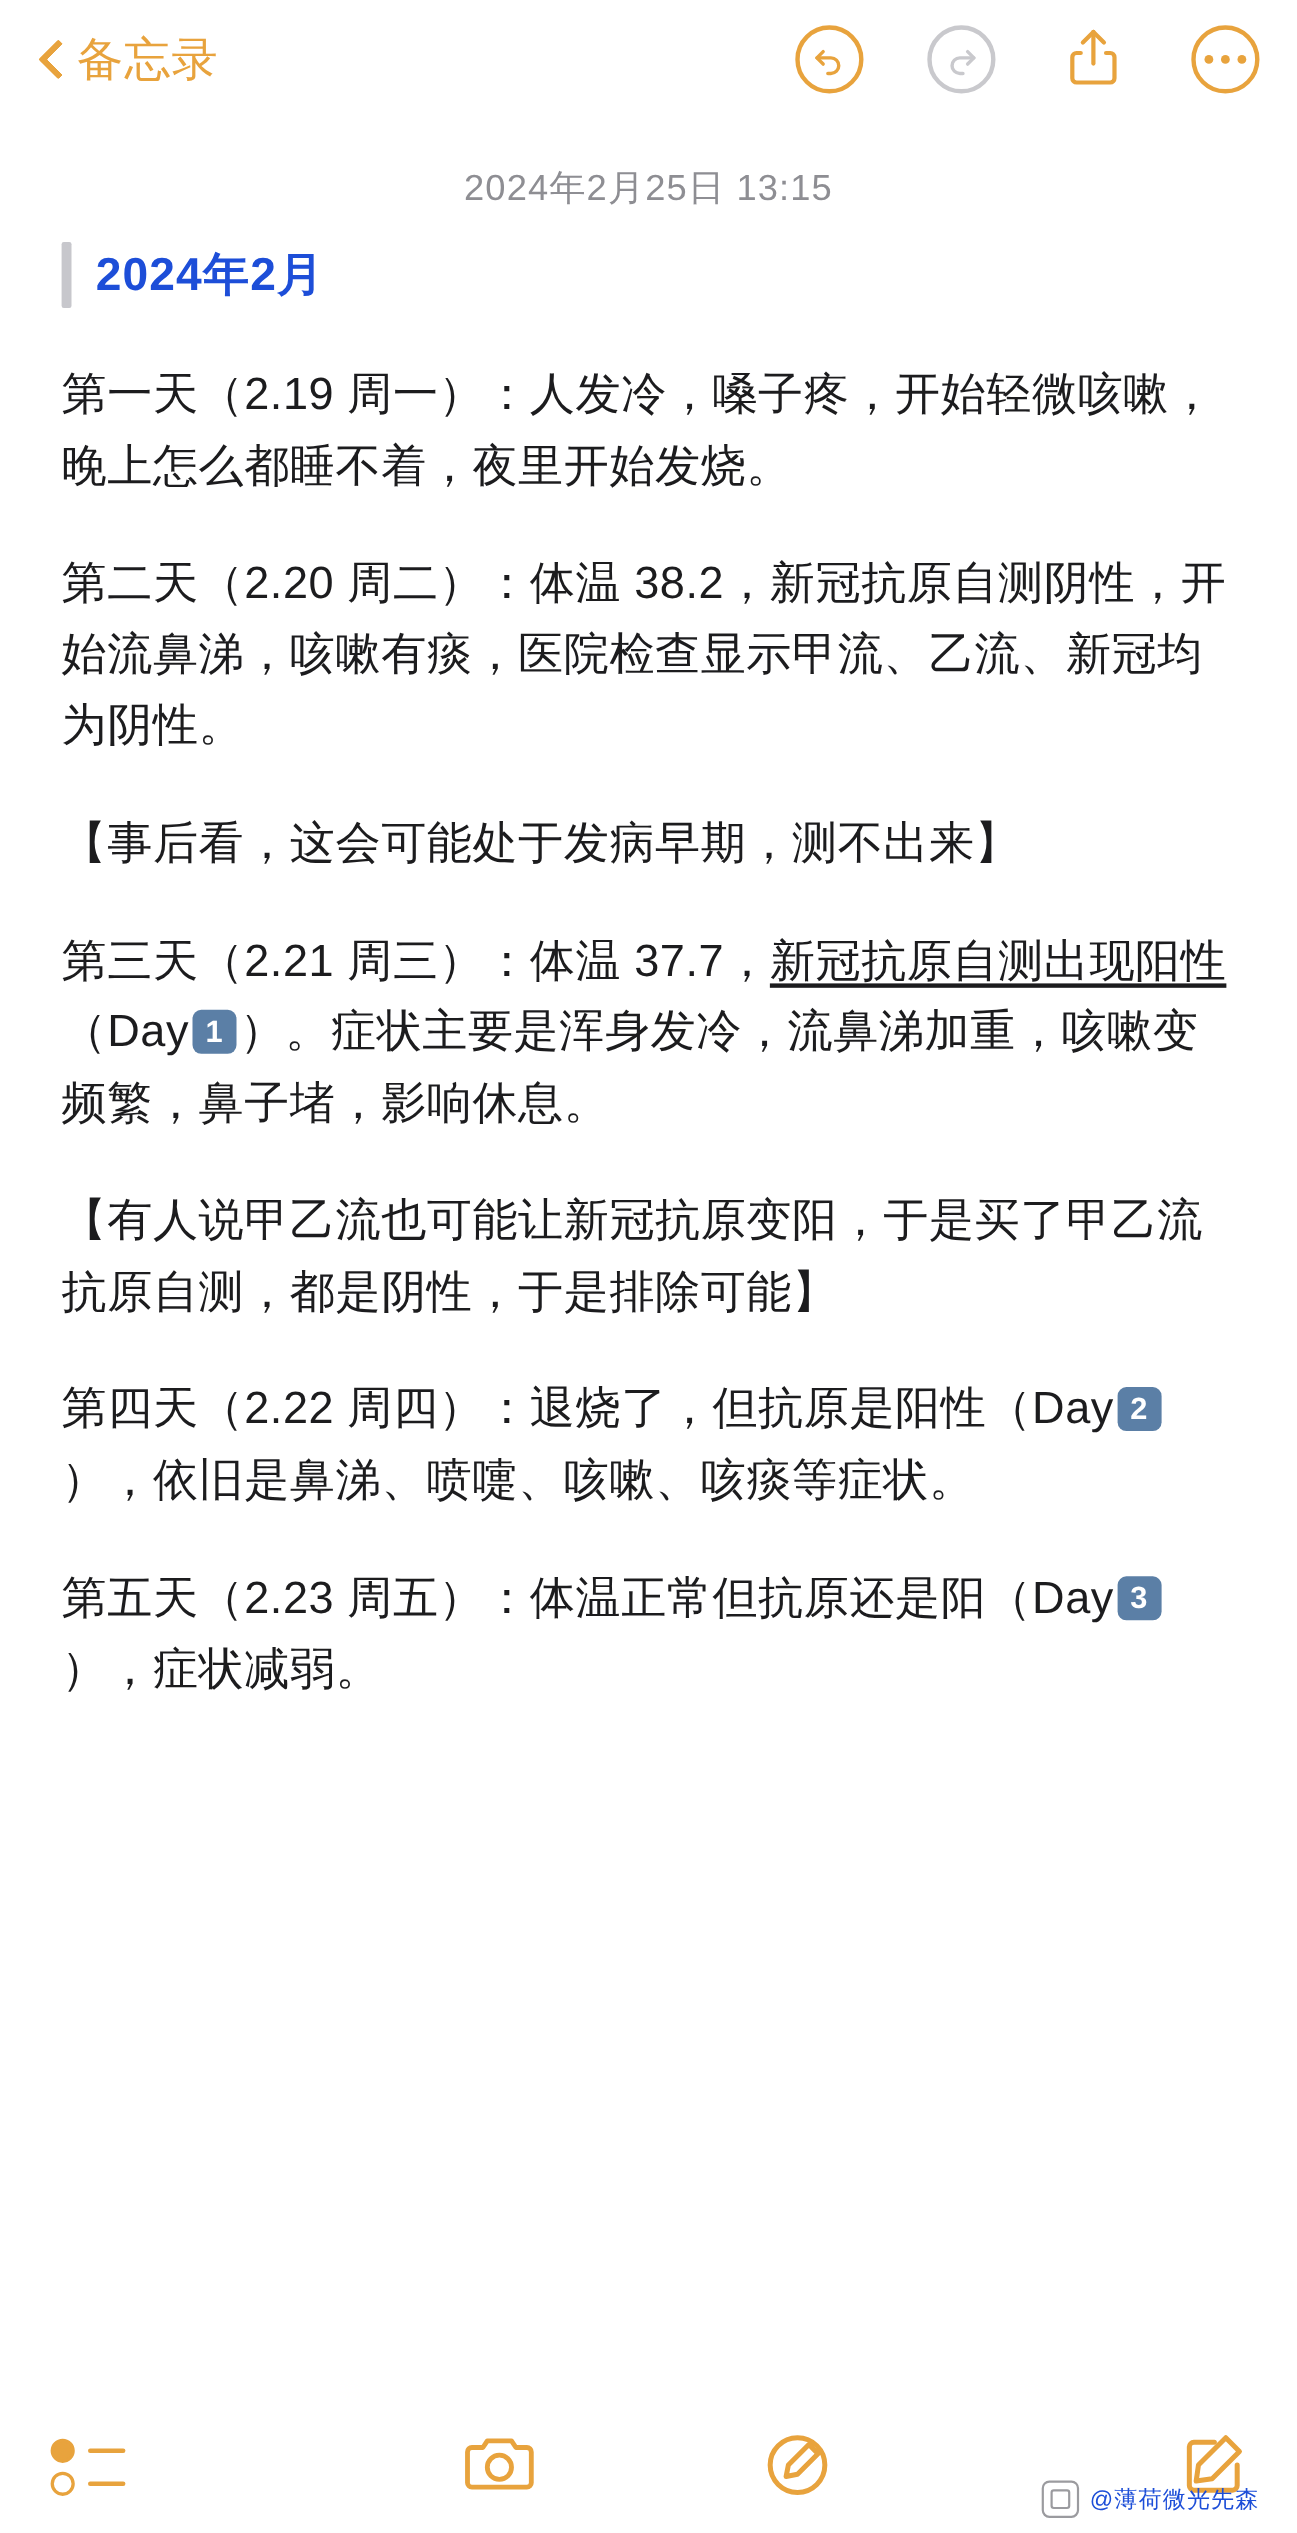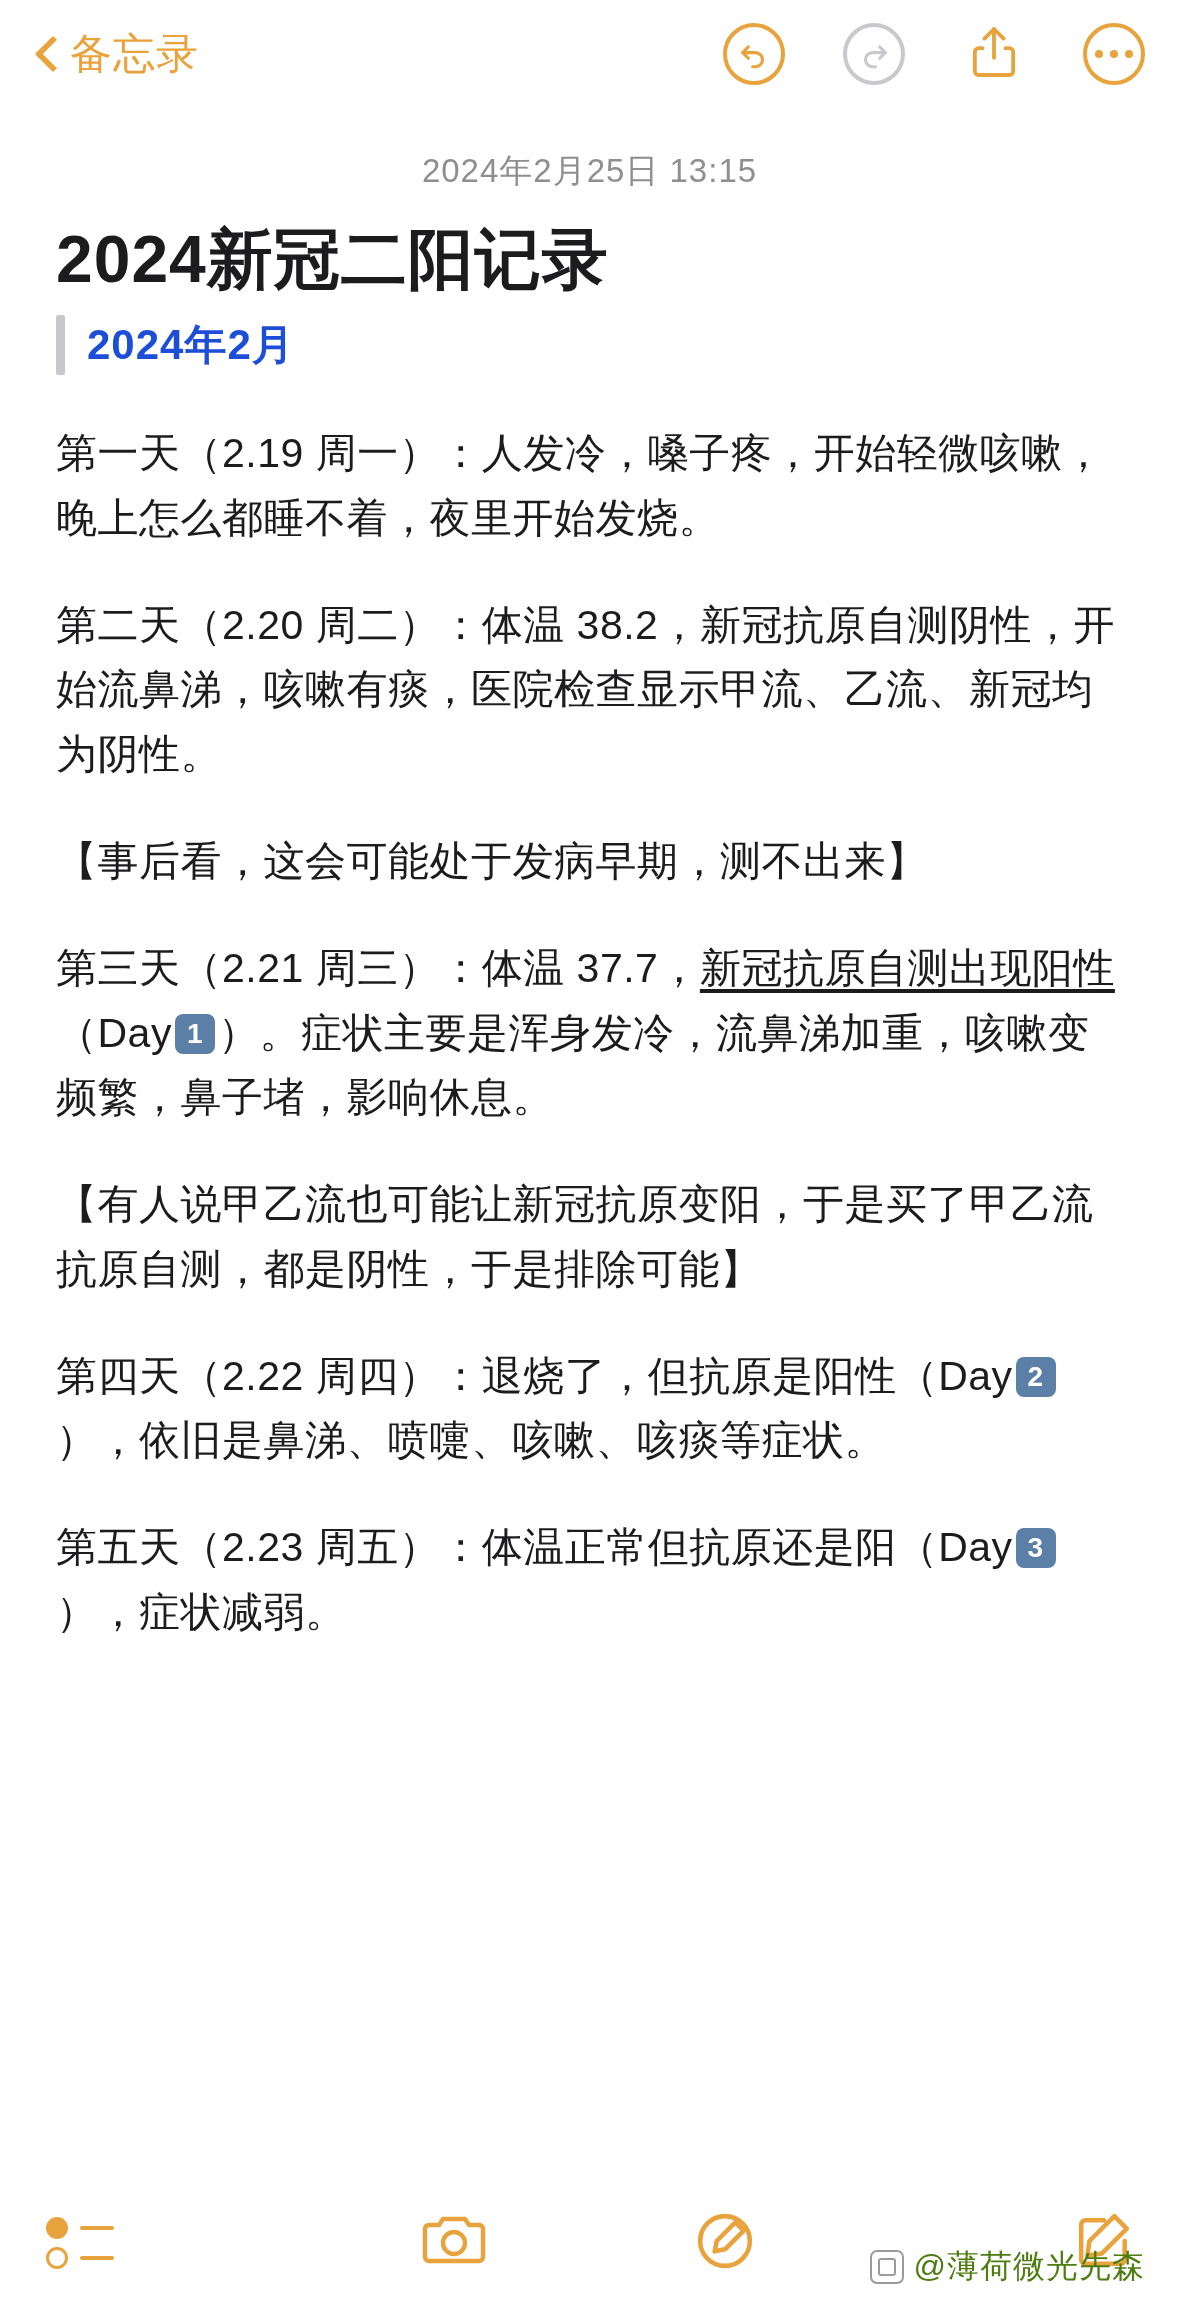--- a/index.html
+++ b/index.html
@@ -223,22 +223,22 @@
     width: 34px;
     height: 4px;
     background: #e8a33d;
     border-radius: 2px;
   }
 
   .watermark {
     position: absolute;
     right: 34px;
     bottom: 14px;
-    font-size: 32px;
-    color: #4d7c0f;
+    font-size: 21px;
+    color: #1d4ed8;
     display: flex;
     align-items: center;
     gap: 10px;
     letter-spacing: 1px;
   }
   .wm-badge {
     width: 30px;
     height: 30px;
     border: 2px solid #9b9b9f;
     border-radius: 7px;
@@ -298,21 +298,20 @@
             <i></i>
             <i></i>
           </span>
       </div>
     </div>
   </div>
 </div>
 
 <div class="doc">
   <div class="timestamp">2024年2月25日 13:15</div>
-  <h1 class="doc-title">2024新冠二阳记录</h1>
 
   <div class="subtitle-row">
     <div class="subtitle-bar"></div>
     <div class="subtitle-text">2024年2月</div>
   </div>
 
   <div id="paragraphs">
       <div class="para"><span>第一天（2.19 周一）：人发冷，嗓子疼，开始轻微咳嗽，晚上怎么都睡不着，夜里开始发烧。</span></div>
       <div class="para"><span>第二天（2.20 周二）：体温 38.2，新冠抗原自测阴性，开始流鼻涕，咳嗽有痰，医院检查显示甲流、乙流、新冠均为阴性。</span></div>
       <div class="para"><span>【事后看，这会可能处于发病早期，测不出来】</span></div>

